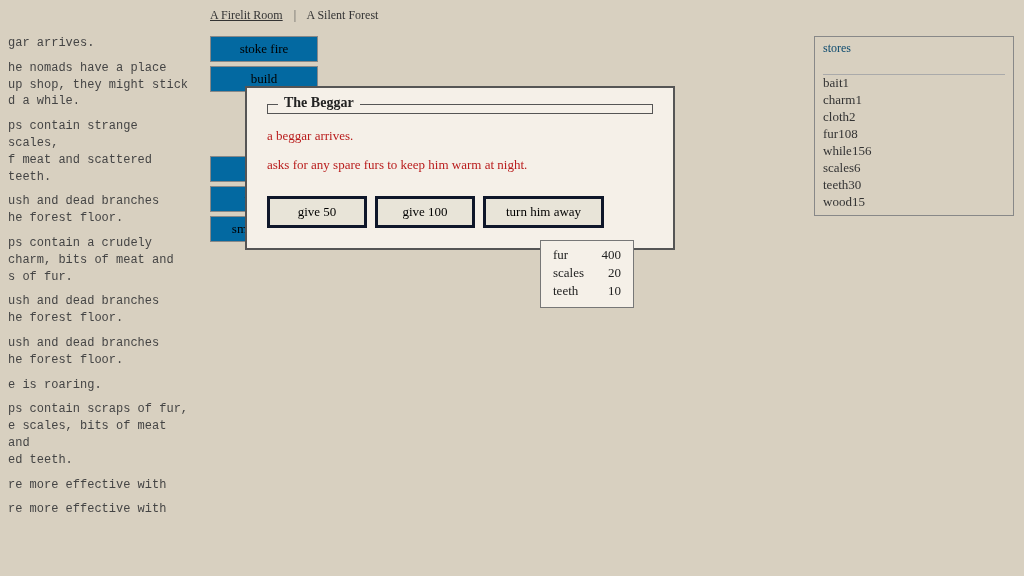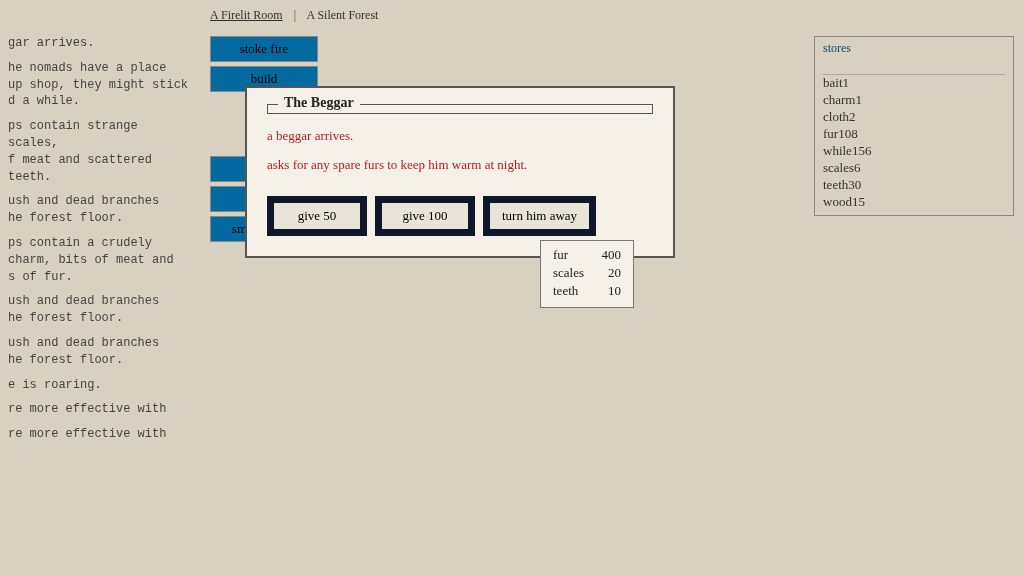--- a/index.html
+++ b/index.html
@@ -125,22 +125,22 @@
     #beggar-modal .modal-body p {
       margin-bottom: 8px;
     }
     #beggar-modal .modal-buttons {
       display: flex;
       flex-wrap: wrap;
       gap: 8px;
     }
     .modal-btn {
       background: #e8e4d8;
-      border: 7px solid #0f172a;
-      padding: 5px 12px;
+      border: 3px solid #0f172a;
+      padding: 5px 20px;
       cursor: pointer;
       font-family: Georgia, serif;
       font-size: 13px;
       min-width: 100px;
       text-align: center;
     }
 
     
     #cost-tooltip {
       position: absolute;
@@ -191,20 +191,21 @@
 
 <div id="log-panel">
   <p>gar arrives.</p>
   <p>he nomads have a place<br>up shop, they might stick<br>d a while.</p>
   <p>ps contain strange scales,<br>f meat and scattered teeth.</p>
   <p>ush and dead branches<br>he forest floor.</p>
   <p>ps contain a crudely<br>charm, bits of meat and<br>s of fur.</p>
   <p>ush and dead branches<br>he forest floor.</p>
   <p>ush and dead branches<br>he forest floor.</p>
   <p>e is roaring.</p>
+  <p>ps contain scraps of fur,<br>e scales, bits of meat and<br>ed teeth.</p>
   <p>re more effective with</p>
   <p>re more effective with</p>
 </div>
 
 <div id="buildings-panel">
   <button class="building-button">stoke fire</button>
   <button class="building-button">build</button>
   <div style="height:20px;"></div>
   <div style="height:20px;"></div>
   <div style="height:20px;"></div>

